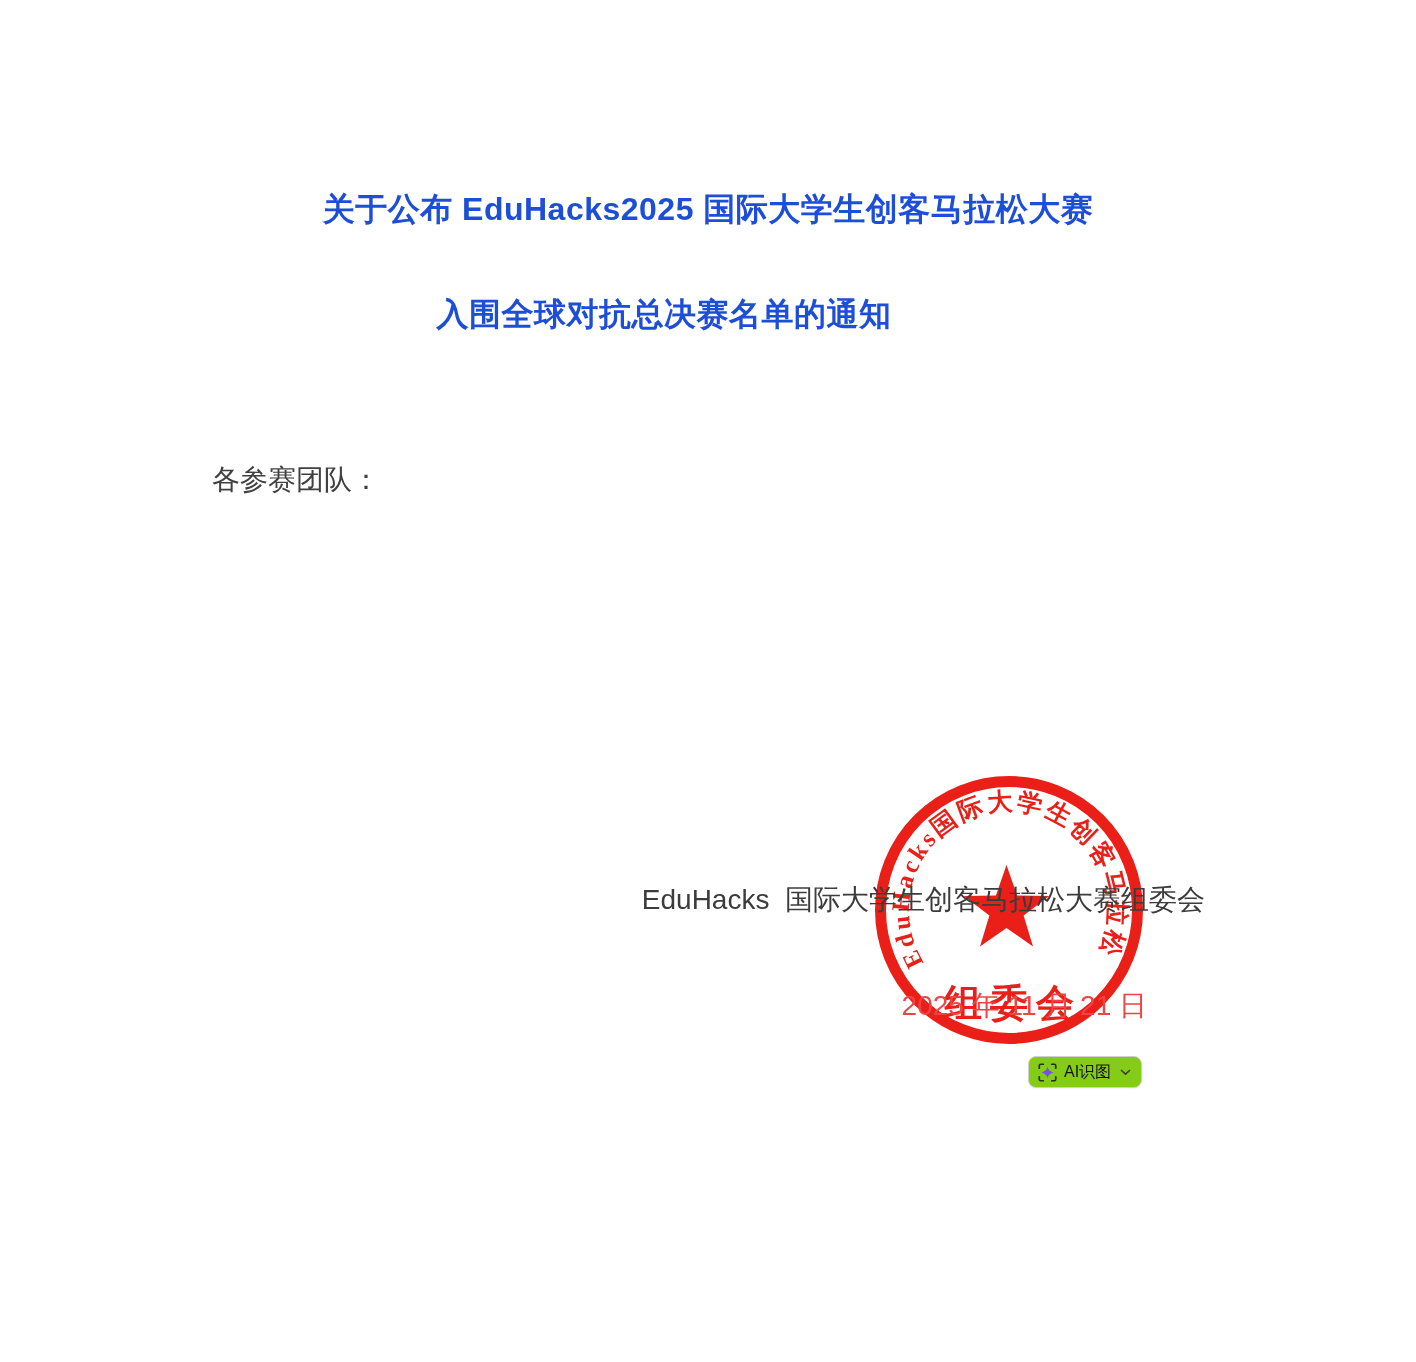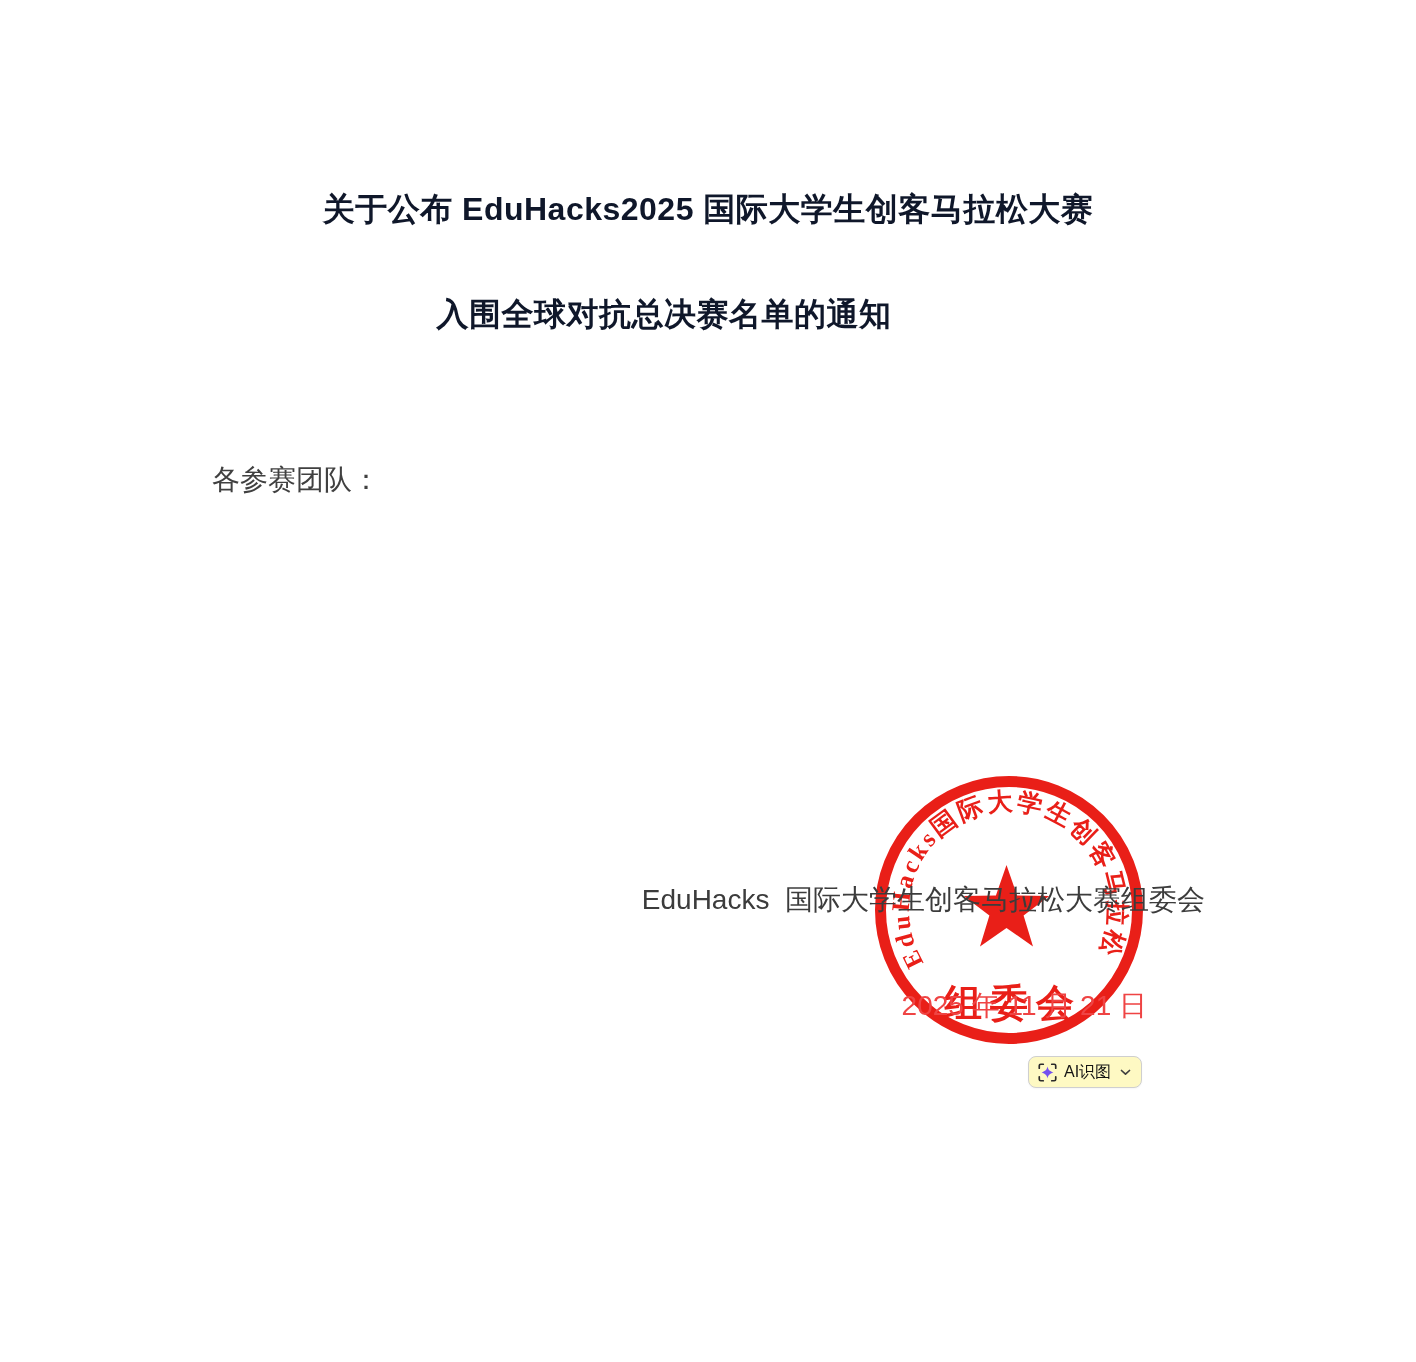--- a/index.html
+++ b/index.html
@@ -12,21 +12,21 @@
     font-family: "Liberation Sans", sans-serif;
     color: #3c3c3c;
   }
   .title-line {
     position: absolute;
     left: 0;
     width: 100%;
     text-align: center;
     font-size: 32px;
     font-weight: 700;
-    color: #0f172a;
+    color: #1d4ed8;
     white-space: pre;
     letter-spacing: 0.5px;
     z-index: 2;
   }
   .title-1 { top: 188px; }
   .title-2 { top: 293px; transform: translateX(-44px); }
 
   .salutation {
     position: absolute;
     top: 461px;
@@ -86,21 +86,21 @@
 
   .ai-button {
     position: absolute;
     left: 1028px;
     top: 1056px;
     height: 32px;
     display: inline-flex;
     align-items: center;
     gap: 7px;
     padding: 0 10px 0 9px;
-    background: #fef9c3;
+    background: #84cc16;
     border: 1px solid #cfcfcf;
     border-radius: 8px;
     box-sizing: border-box;
     cursor: pointer;
     z-index: 3;
     box-shadow: 0 1px 2px rgba(0,0,0,0.04);
   }
   .ai-button .label {
     font-size: 16px;
     color: #141414;

